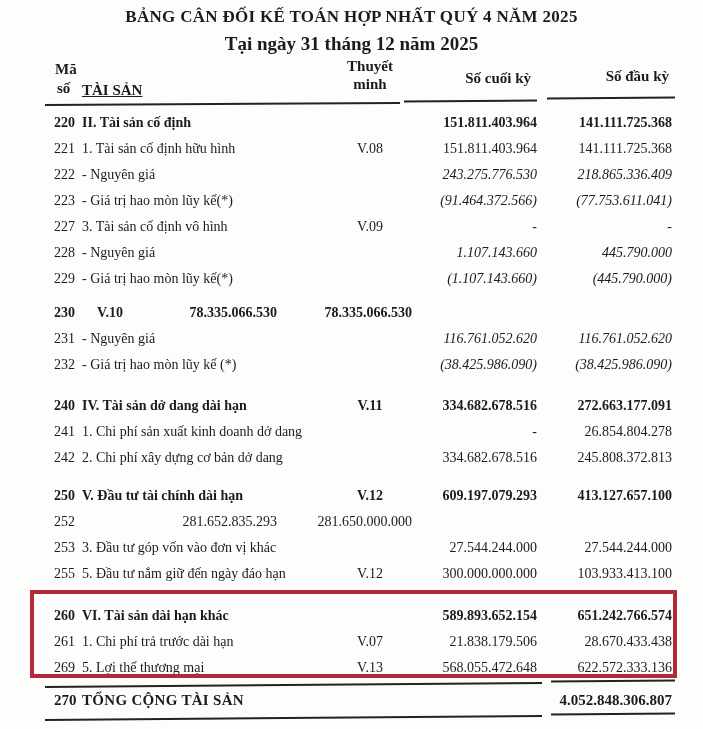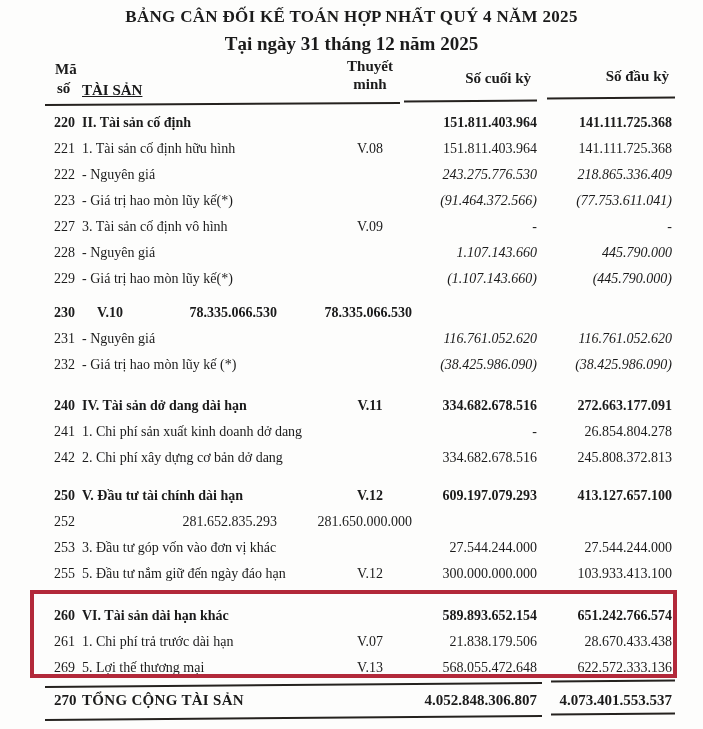--- a/index.html
+++ b/index.html
@@ -239,19 +239,18 @@
 
   <div class="highlight-box" style="border-color: rgb(178, 41, 58);"></div>
 
   <div class="total">
     <div class="t-line t-top1"></div>
     <div class="t-line t-top2"></div>
     <div class="t-row">
       <span class="code">270</span>
       <span class="label">TỔNG CỘNG TÀI SẢN</span>
       <span class="v1">4.052.848.306.807</span>
-      <span class="v2">4.073.401.553.537</span>
     </div>
     <div class="t-line t-bot1"></div>
     <div class="t-line t-bot2"></div>
   </div>
 
 </div>
 
 </body></html>

